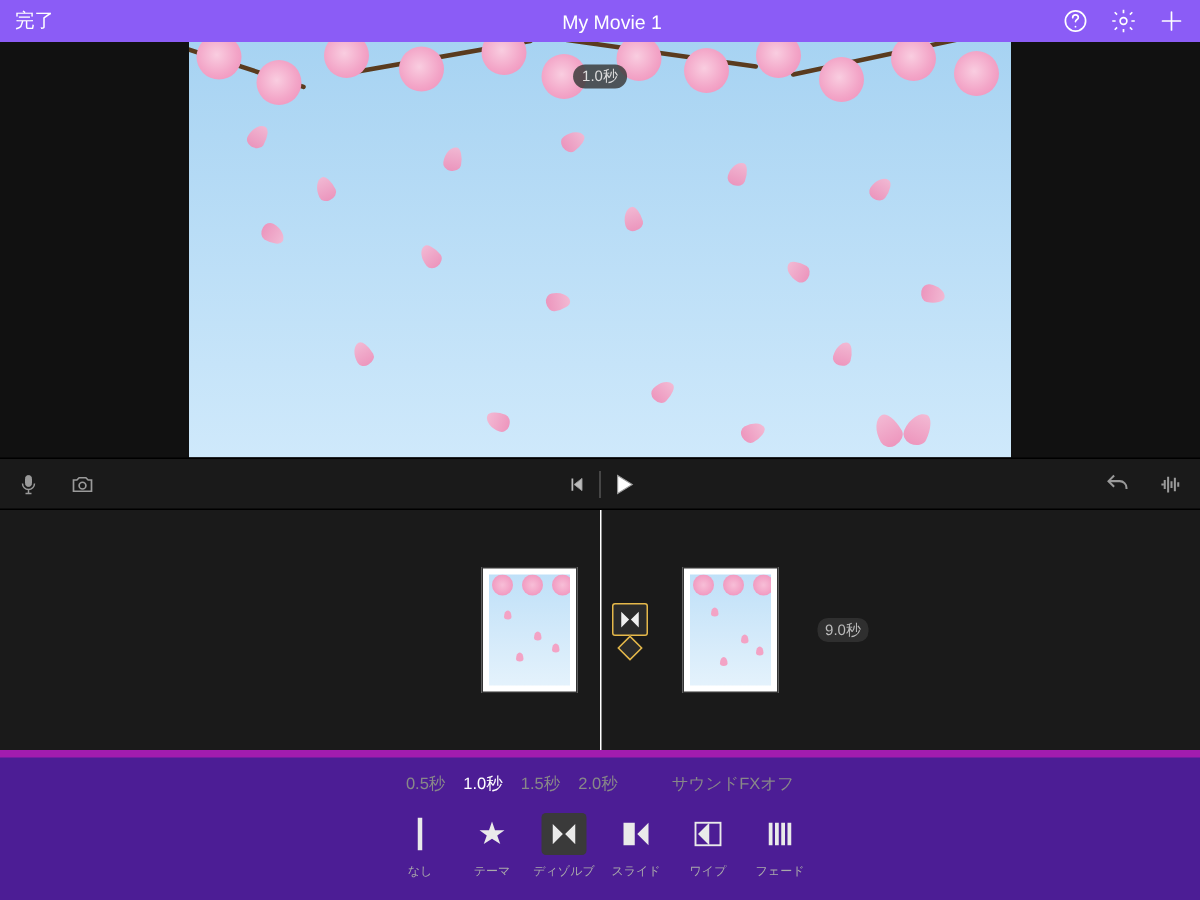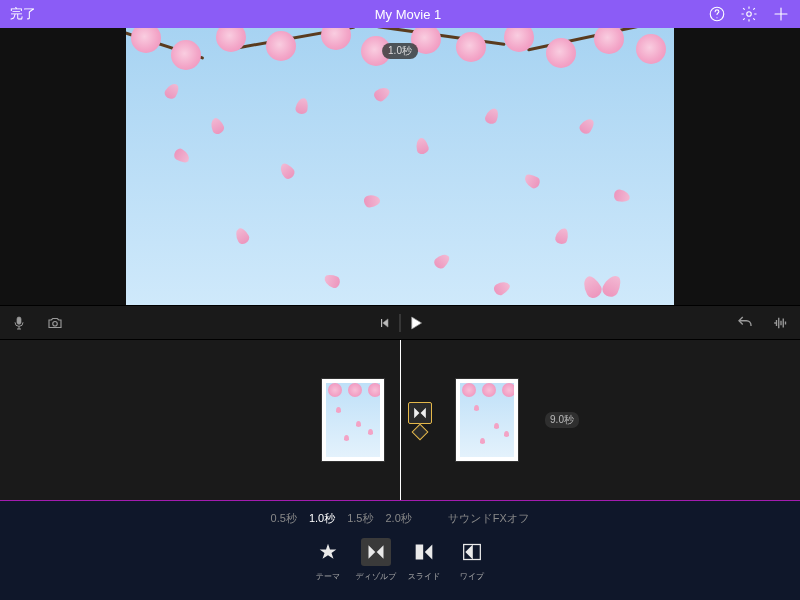--- a/index.html
+++ b/index.html
@@ -100,21 +100,21 @@
   .diamond {
     width:12px; height:12px; border:1px solid #e5b84a; transform:rotate(45deg);
     background:#2a2a2a;
   }
   .clip-time {
     font-size:10px; color:#bbb; background:rgba(50,50,50,0.9);
     padding:1px 5px; border-radius:7px; margin-left:4px;
   }
 
   .bottom {
-    height: 100px; background:#0f172a; border-top:1px solid #a21caf;
+    height: 100px; background:#4c1d95; border-top:5px solid #a21caf;
     display:flex; flex-direction:column; justify-content:flex-start;
     padding-top: 10px;
     text-align: right;
   }
   .durations {
     display:flex; justify-content:center; align-items:center;
     font-size:11px; color:#888; gap:12px; margin-bottom:12px;
   }
   .durations .sel { color:#fff; }
   .sfx { margin-left:24px; }
@@ -290,20 +290,28 @@
   <div class="durations">
     <span>0.5秒</span>
     <span class="sel">1.0秒</span>
     <span>1.5秒</span>
     <span>2.0秒</span>
     <span class="sfx">サウンドFXオフ</span>
   </div>
   <div class="trans-row">
     <div class="trans-item">
       <div class="trans-box">
+          <svg width="6" height="22">
+            <rect width="3" height="22" x="1.5" fill="#eaeaea"></rect>
+          </svg>
+        </div>
+      <div class="trans-label">なし</div>
+    </div>
+    <div class="trans-item">
+      <div class="trans-box">
           <svg viewBox="0 0 24 24" width="20" height="20">
             <path d="M12 2l2.4 6.9H22l-5.8 4.2L18.6 20 12 15.8 5.4 20l2.4-6.9L2 8.9h7.6z"></path>
           </svg>
         </div>
       <div class="trans-label">テーマ</div>
     </div>
     <div class="trans-item">
       <div class="trans-box selected">
           <svg viewBox="0 0 24 24" width="22" height="18">
             <path d="M2 3l9 9-9 9zM22 3l-9 9 9 9z"></path>
@@ -322,14 +330,25 @@
     </div>
     <div class="trans-item">
       <div class="trans-box">
           <svg viewBox="0 0 24 24" width="20" height="20">
             <rect x="2" y="3" width="20" height="18" fill="none" stroke="#eaeaea" stroke-width="1.5"></rect>
             <path d="M13 3l-9 9 9 9z" fill="#eaeaea"></path>
           </svg>
         </div>
       <div class="trans-label">ワイプ</div>
     </div>
+    <div class="trans-item">
+      <div class="trans-box">
+          <svg viewBox="0 0 24 24" width="22" height="20">
+            <rect x="3" y="3" width="3" height="18"></rect>
+            <rect x="8" y="3" width="3" height="18"></rect>
+            <rect x="13" y="3" width="3" height="18"></rect>
+            <rect x="18" y="3" width="3" height="18"></rect>
+          </svg>
+        </div>
+      <div class="trans-label">フェード</div>
+    </div>
   </div>
 </div>
 
 </body></html>

